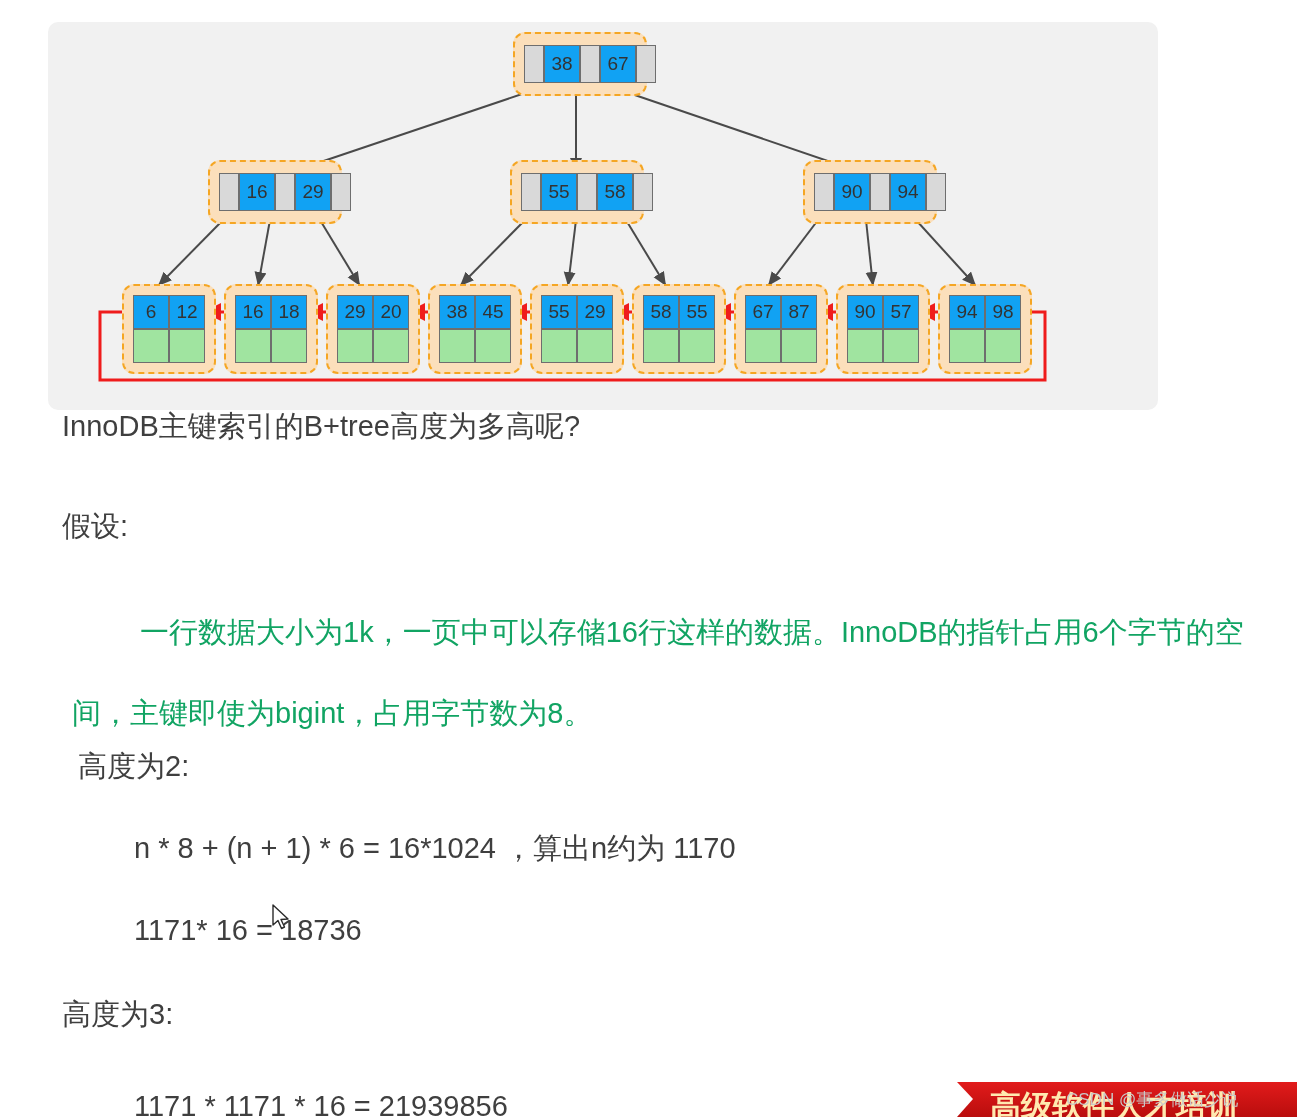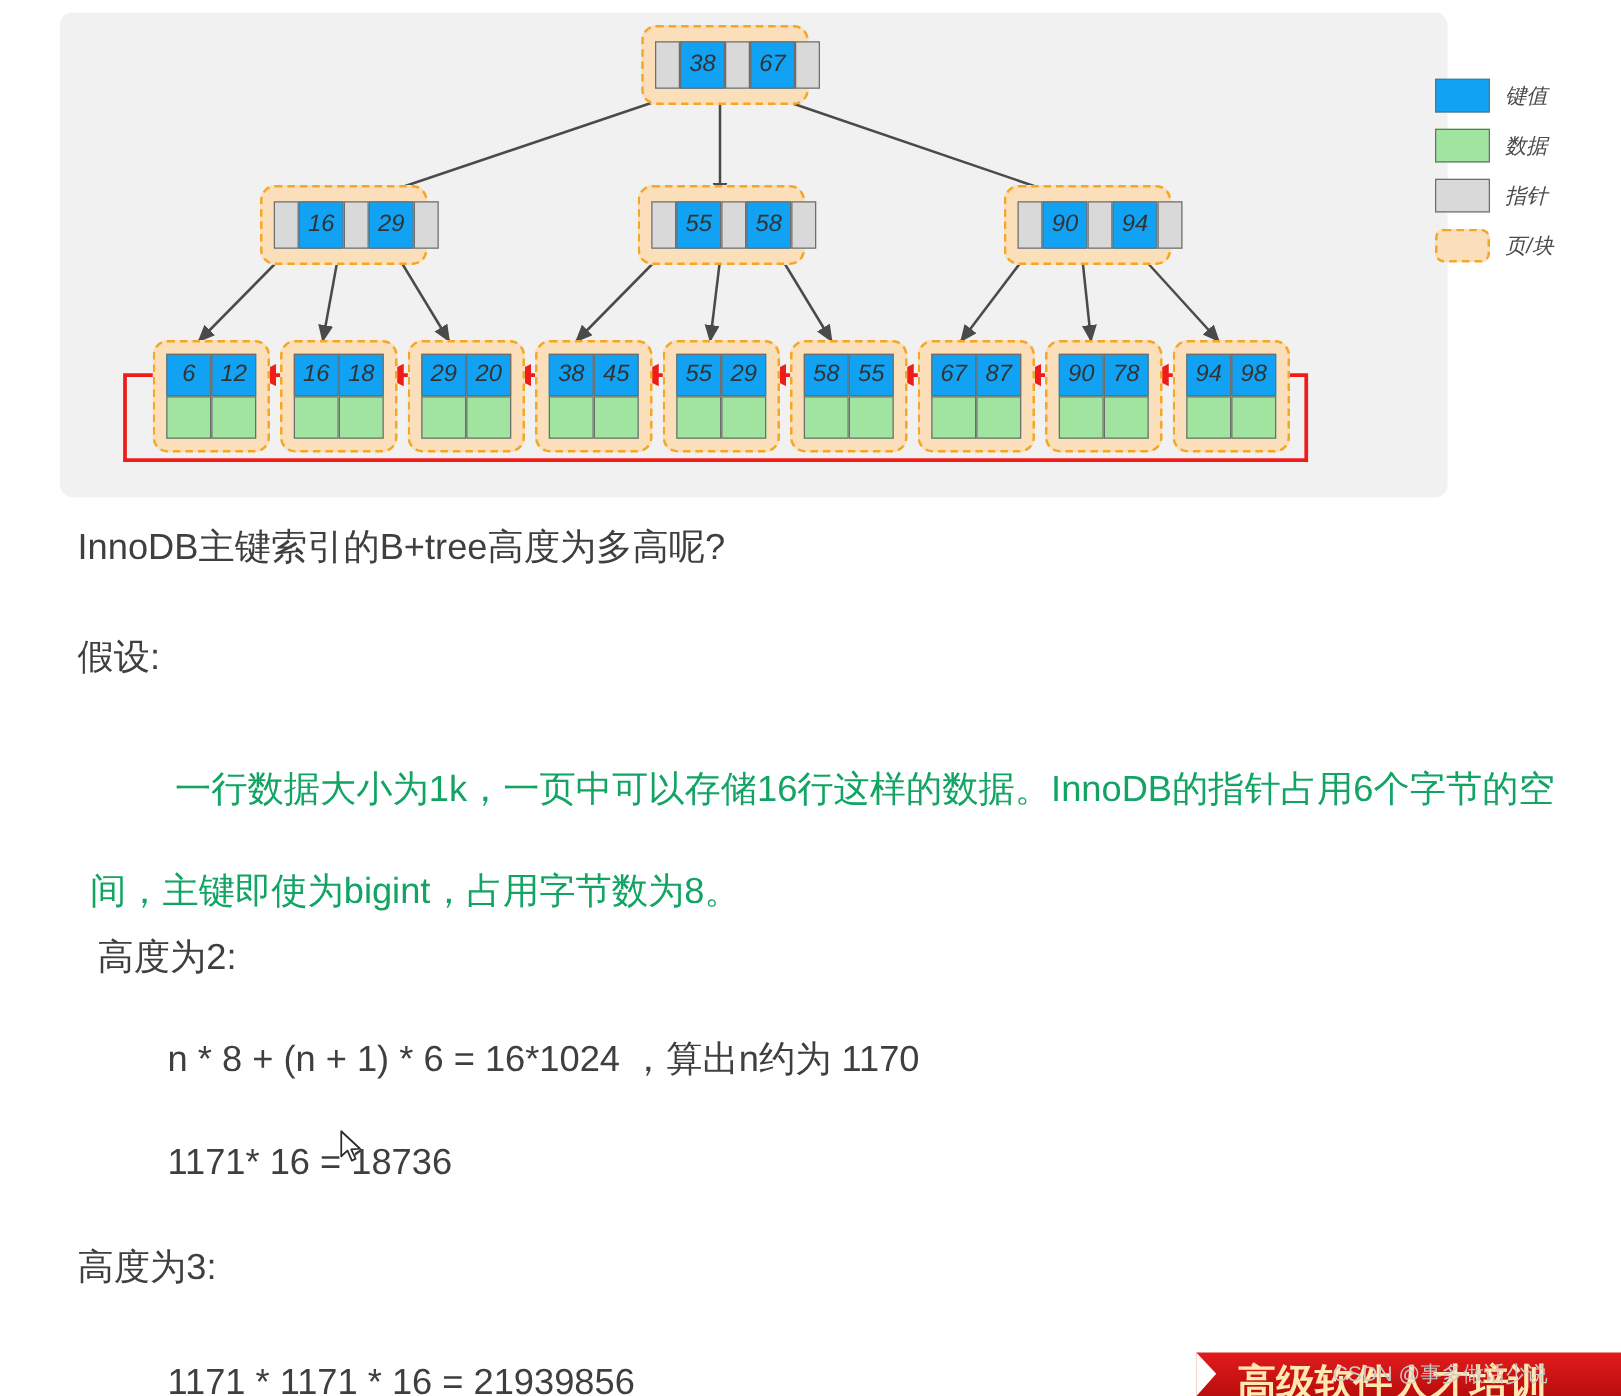--- a/index.html
+++ b/index.html
@@ -6,22 +6,22 @@
   body{
     width:1297px;height:1117px;
     background:#ffffff;
     font-family:"Liberation Sans","DejaVu Sans",sans-serif;
     color:#3c3c3c;
     overflow:hidden;
     position:relative;
   }
   
   #diagram-panel{
-    position:absolute;left:48px;top:10px;width:1110px;height:388px;
-    background:#f1f1f1;border-radius:10px;font-style:italic;
+    position:absolute;left:48px;top:22px;width:1110px;height:388px;
+    background:#f1f1f1;border-radius:10px;
   }
   #diagram-svg{position:absolute;left:0;top:0;width:1218px;height:388px;}
 
   .node-page{position:absolute;background:#fbdfbb;border:2px dashed #f5a623;border-radius:12px;}
   .cellrow{position:absolute;display:flex;}
   .cell{
     box-sizing:border-box;border:1px solid #6e6e6e;
     display:flex;align-items:center;justify-content:center;
     font-size:19px;color:#333;font-family:"Liberation Sans",sans-serif;
   }
@@ -216,56 +216,38 @@
     <div class="leaf-grid">
       <div class="cell key">67</div>
       <div class="cell key">87</div>
       <div class="cell data"></div>
       <div class="cell data"></div>
     </div>
   </div>
   <div class="leaf-wrap node-page" style="left:788px;top:262px;width:90px;height:86px;">
     <div class="leaf-grid">
       <div class="cell key">90</div>
-      <div class="cell key">78</div>
+      <div class="cell key">57</div>
       <div class="cell data"></div>
       <div class="cell data"></div>
     </div>
   </div>
   <div class="leaf-wrap node-page" style="left:890px;top:262px;width:90px;height:86px;">
     <div class="leaf-grid">
       <div class="cell key">94</div>
       <div class="cell key">98</div>
       <div class="cell data"></div>
       <div class="cell data"></div>
     </div>
   </div>
 
-  <div id="legend">
-    <div class="legend-row">
-      <span class="legend-swatch sw-key"></span>
-      <span class="legend-label">键值</span>
-    </div>
-    <div class="legend-row">
-      <span class="legend-swatch sw-data"></span>
-      <span class="legend-label">数据</span>
-    </div>
-    <div class="legend-row">
-      <span class="legend-swatch sw-ptr"></span>
-      <span class="legend-label">指针</span>
-    </div>
-    <div class="legend-row">
-      <span class="legend-swatch sw-page"></span>
-      <span class="legend-label">页/块</span>
-    </div>
-  </div>
 </div>
 
 <div id="body-text">
-  <div class="line" style="position:absolute;left:0;top:12px;">InnoDB主键索引的B+tree高度为多高呢?</div>
+  <div class="line" style="position:absolute;left:0;top:0;">InnoDB主键索引的B+tree高度为多高呢?</div>
 
   <div class="line" style="position:absolute;left:0;top:100px;">假设:</div>
 
   <div style="position:absolute;left:10px;top:180px;width:1190px;font-size:29px;line-height:81px;color:#11a463;text-indent:68px;">一行数据大小为1k，一页中可以存储16行这样的数据。InnoDB的指针占用6个字节的空间，主键即使为bigint，占用字节数为8。</div>
 
   <div class="line" style="position:absolute;left:16px;top:340px;">高度为2:</div>
   <div class="line" style="position:absolute;left:72px;top:422px;">n * 8 + (n + 1) * 6 = 16*1024 ，算出n约为 1170</div>
   <div class="line" style="position:absolute;left:72px;top:504px;">1171* 16 = 18736</div>
 
   <div class="line" style="position:absolute;left:0;top:588px;">高度为3:</div>

